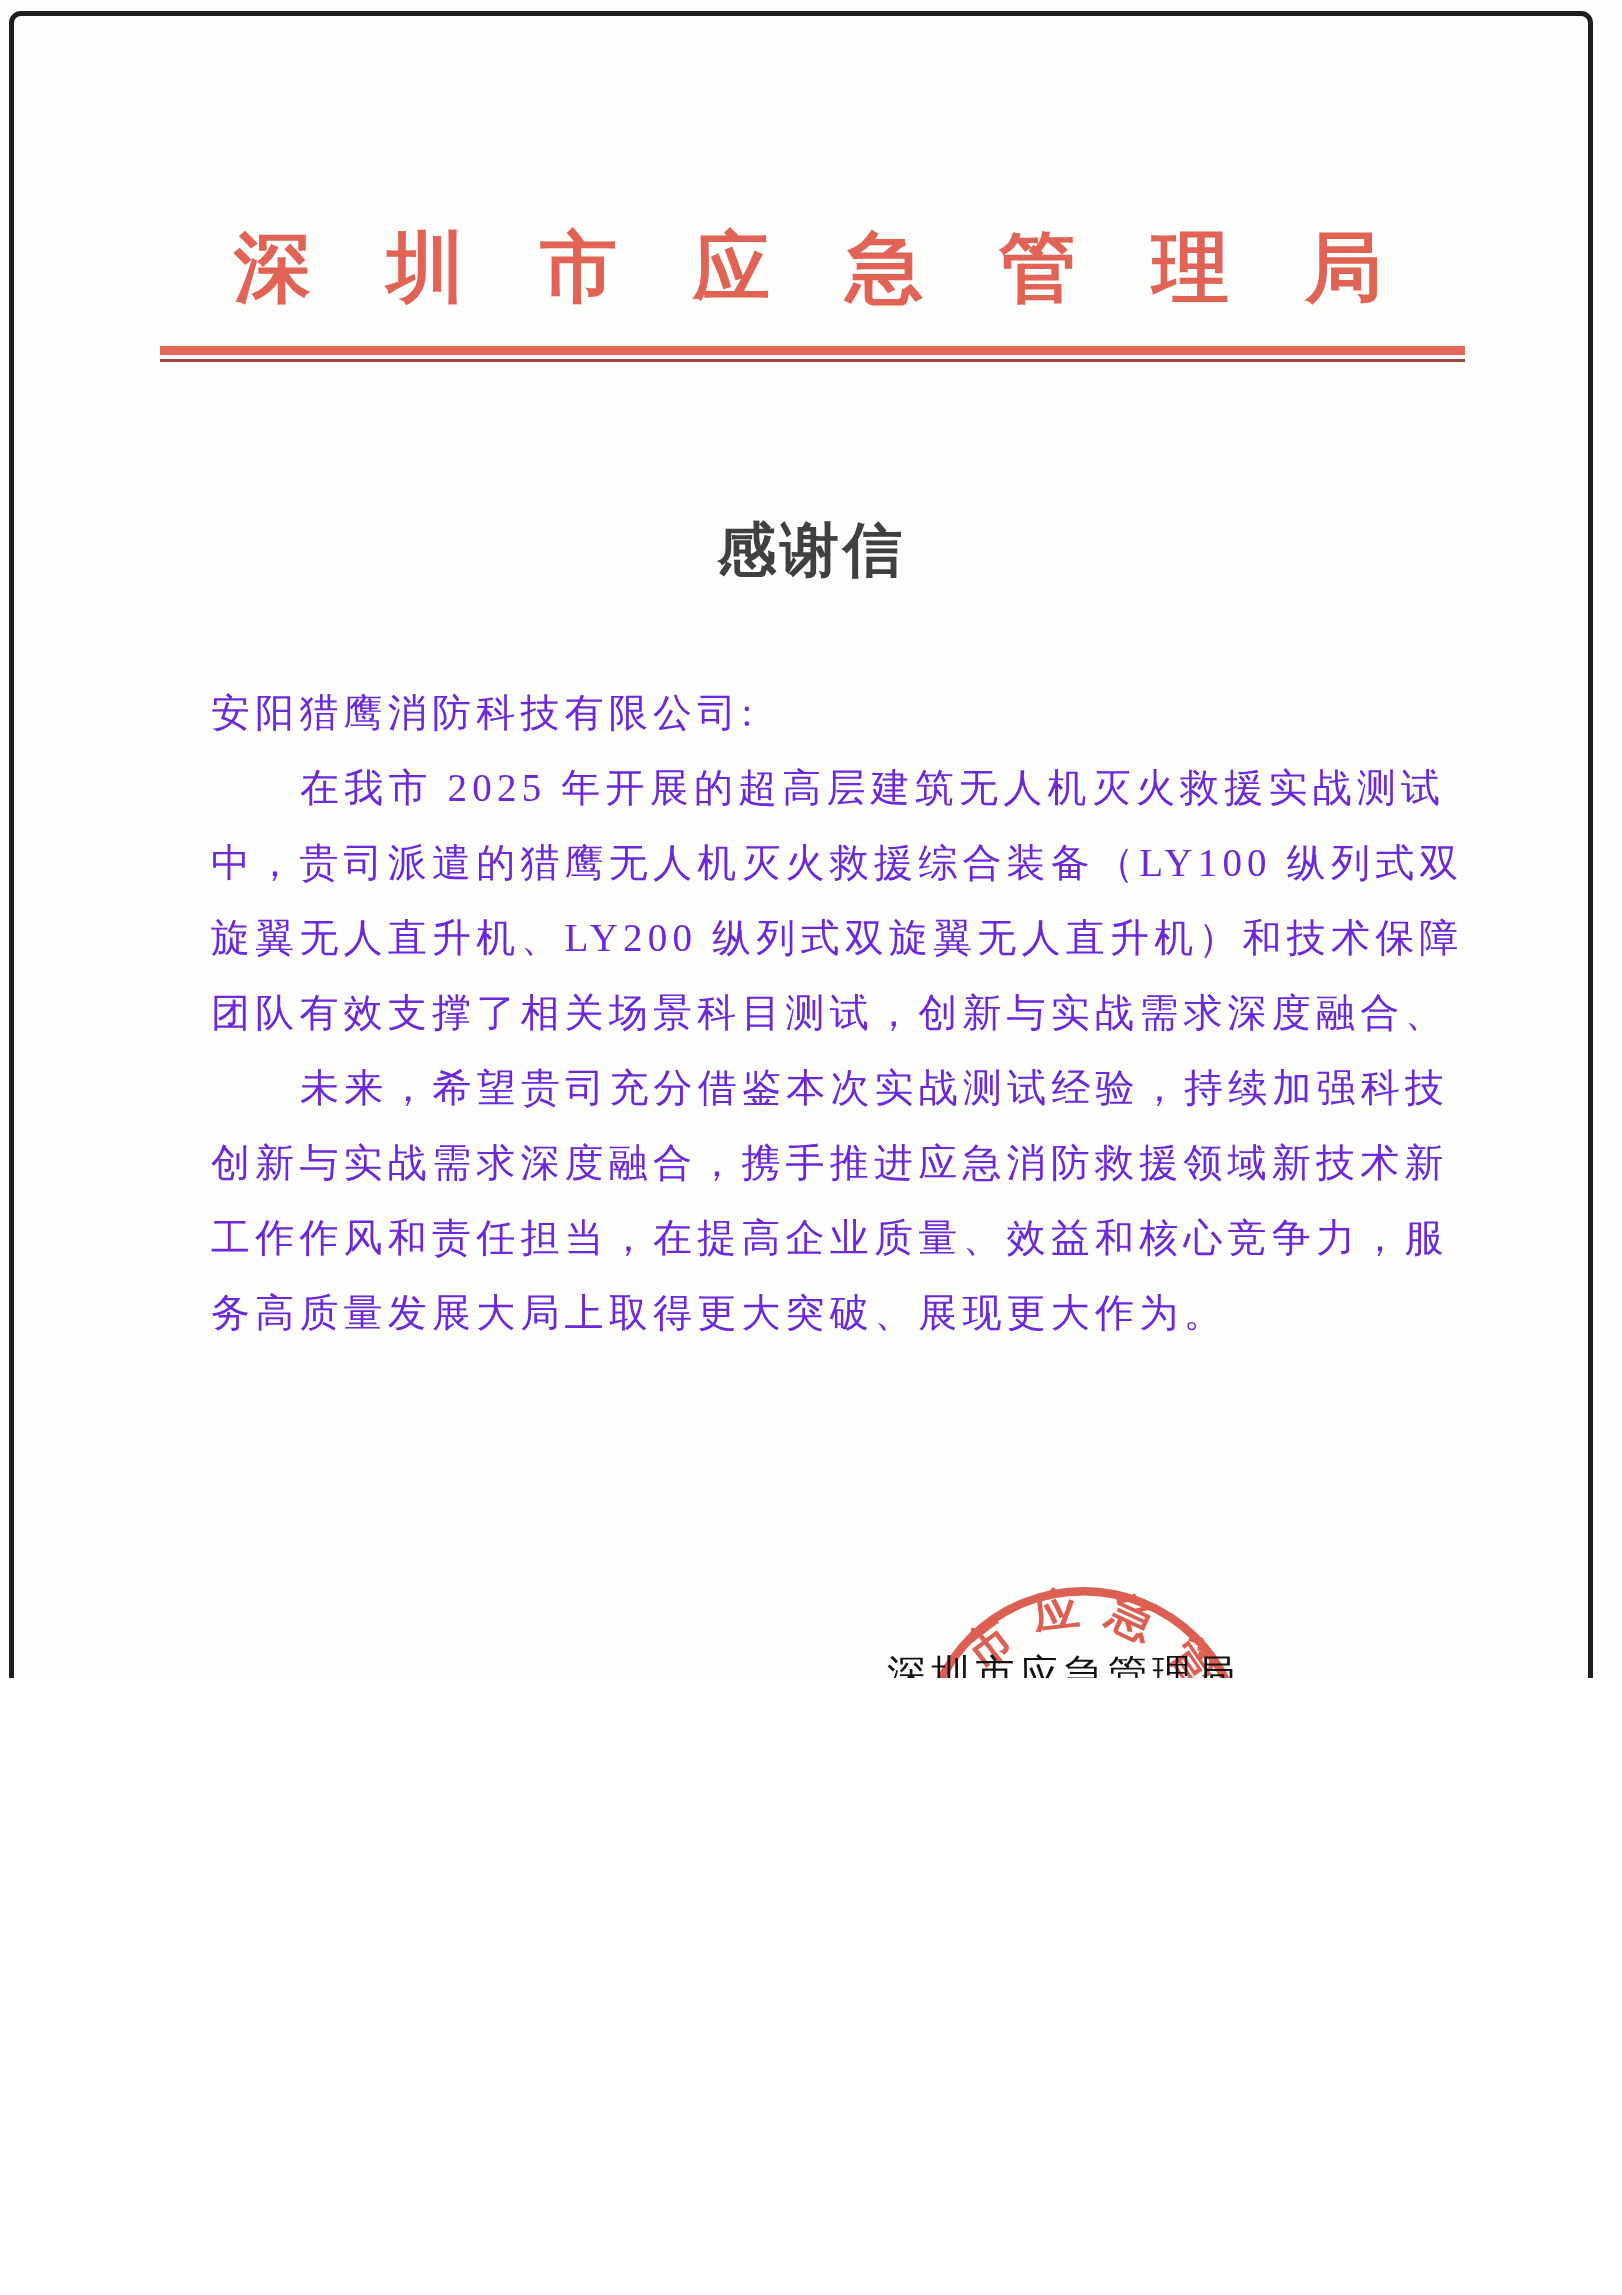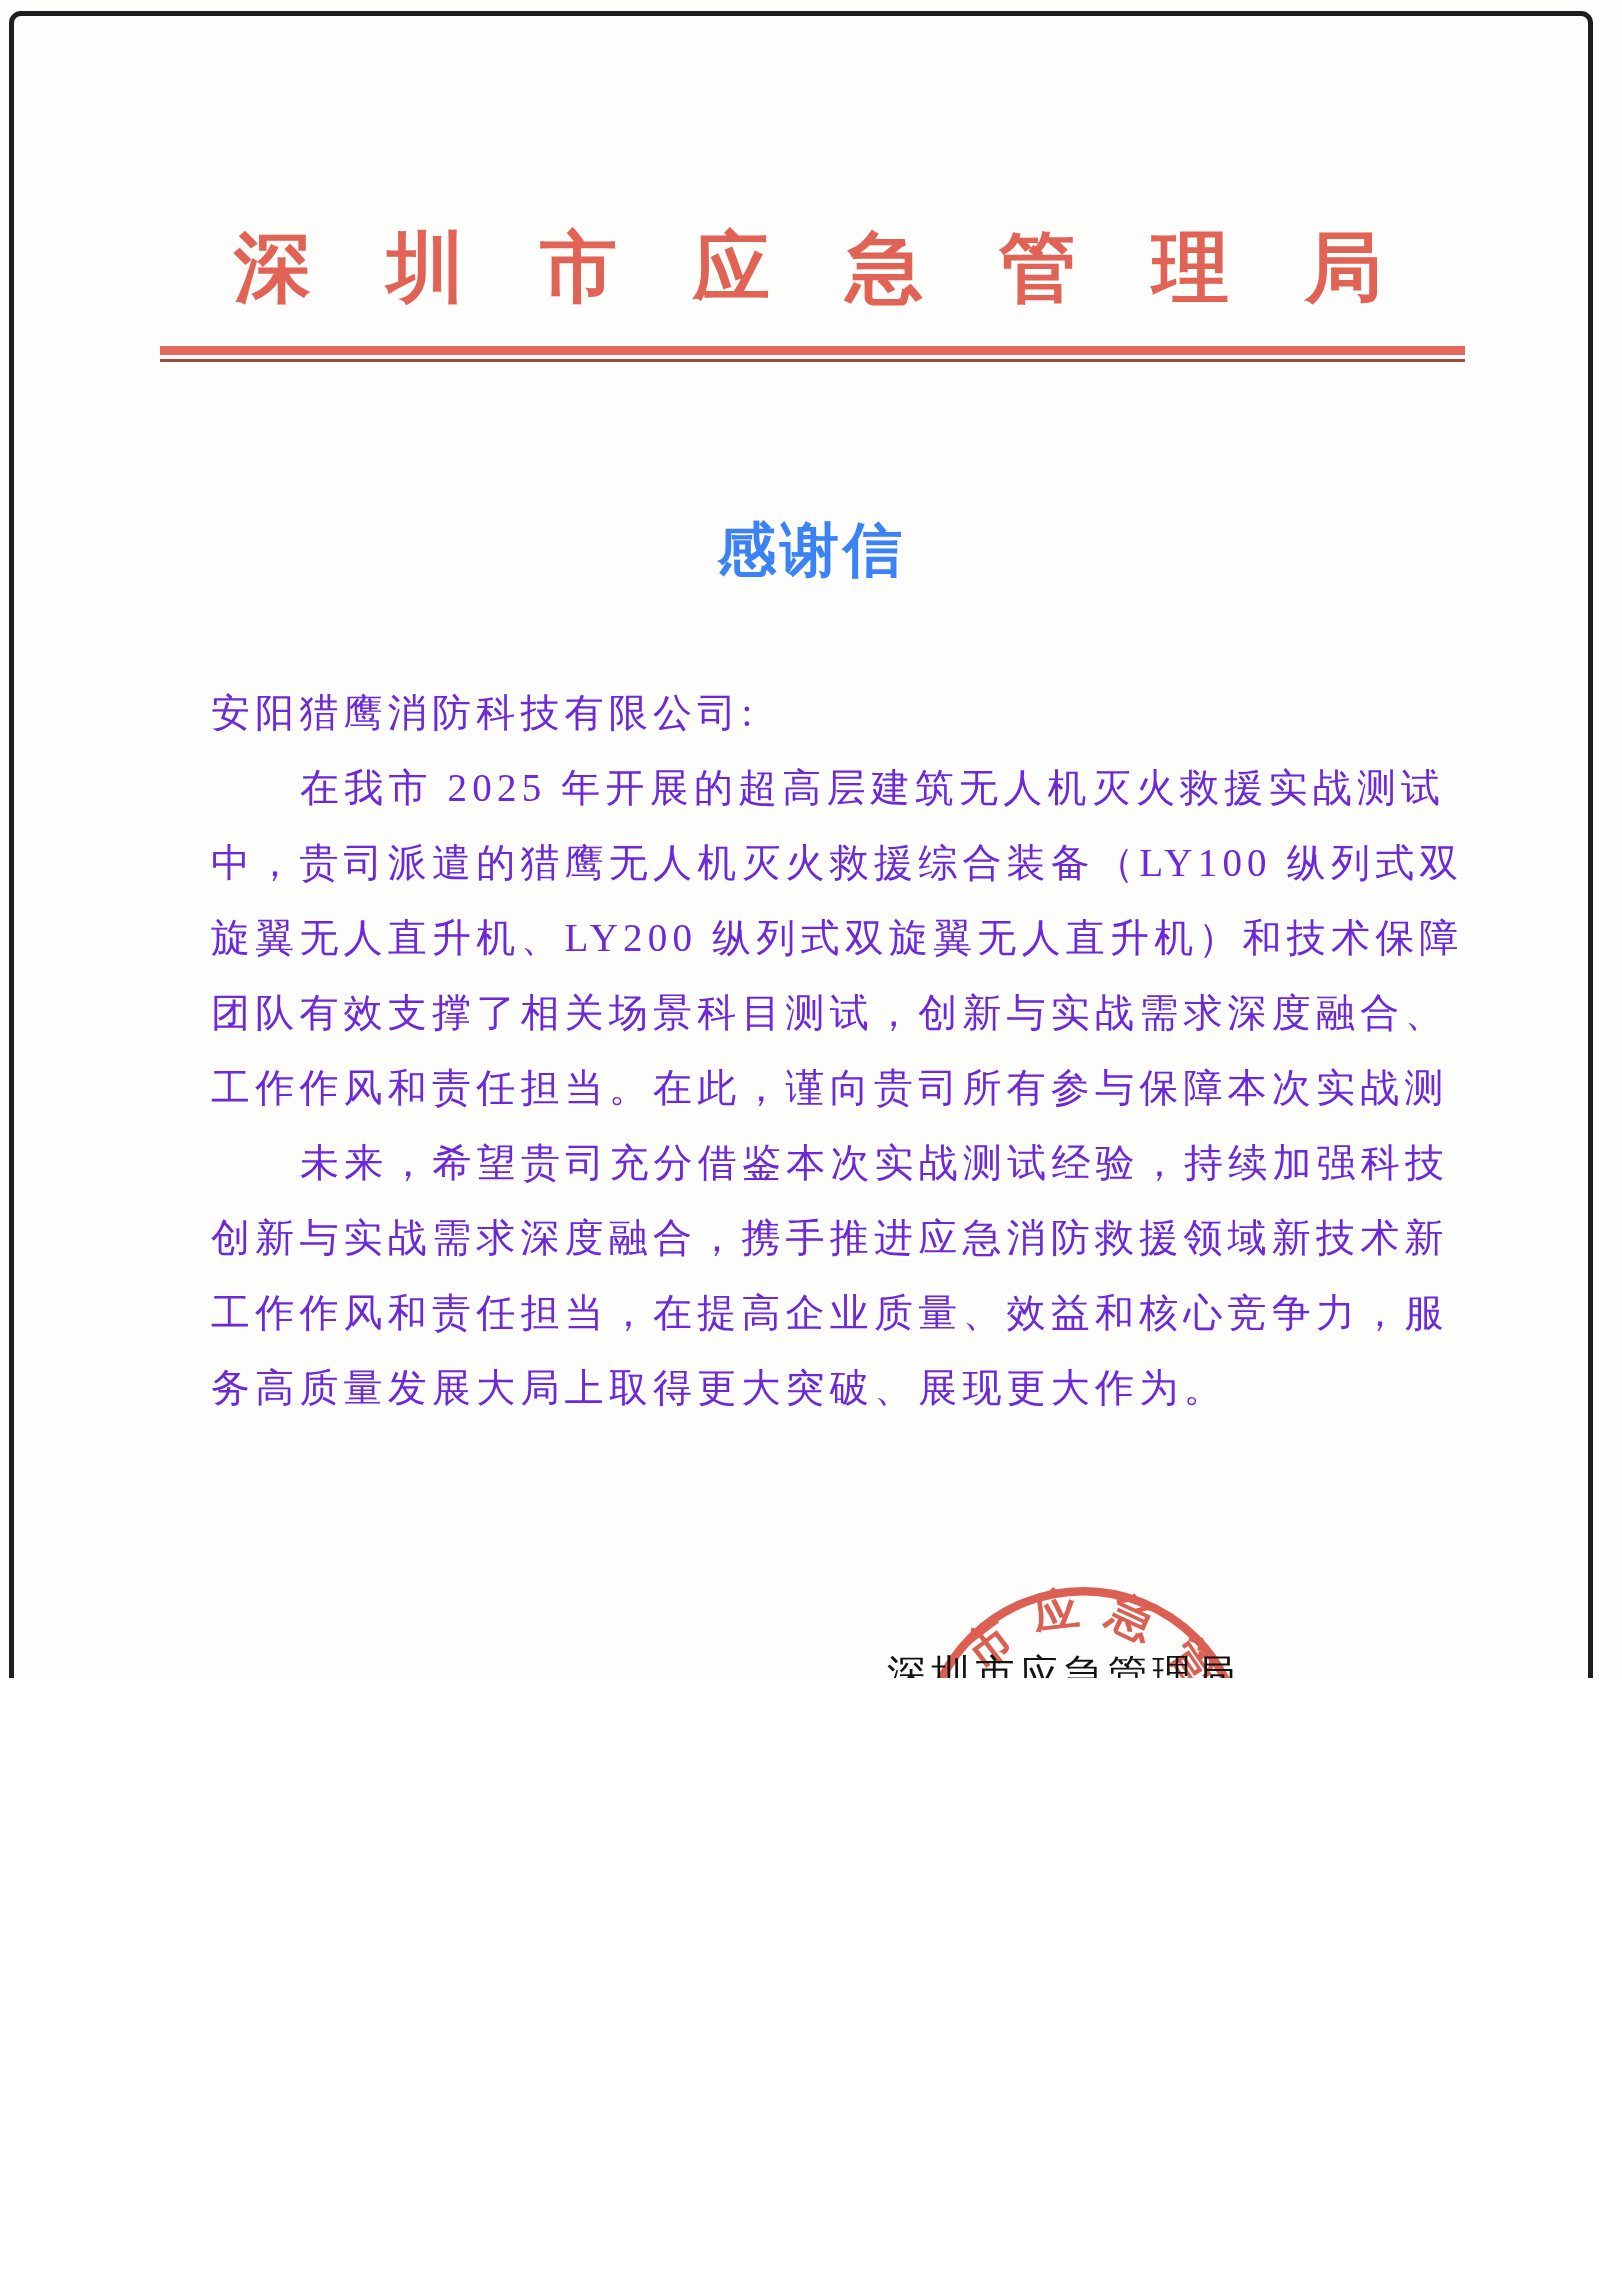--- a/index.html
+++ b/index.html
@@ -33,21 +33,21 @@
   .rule-thick{background:#e4695c;height:8.5px;}
   .rule-thin{background:#9e4a42;height:2.6px;}
   .hdr-thick{top:346px;}
   .hdr-thin{top:359px;}
   .ftr-thin{top:2096px;}
   .ftr-thick{top:2103px;}
   
   .title{
     position:absolute;left:0;right:0;top:517px;
     text-align:center;
-    font-size:59px;font-weight:bold;color:#3b82f6;
+    font-size:59px;font-weight:bold;color:#404040;
     letter-spacing:3.9px;line-height:1.15;
   }
   
   .body-block{
     position:absolute;left:211px;top:675px;width:1309px;
     font-size:39px;color:#6d28d9;
     letter-spacing:5.2px;line-height:75px;
   }
   .line{white-space:nowrap;}
   .line.indent{padding-left:89px;}
@@ -85,21 +85,20 @@
   <div class="rule rule-thin hdr-thin"></div>
 
   <div class="title">感谢信</div>
 
   <div class="body-block">
     <div class="line">安阳猎鹰消防科技有限公司:</div>
     <div class="line indent">在我市 2025 年开展的超高层建筑无人机灭火救援实战测试</div>
     <div class="line">中，贵司派遣的猎鹰无人机灭火救援综合装备（LY100 纵列式双</div>
     <div class="line">旋翼无人直升机、LY200 纵列式双旋翼无人直升机）和技术保障</div>
     <div class="line">团队有效支撑了相关场景科目测试，创新与实战需求深度融合、</div>
-    <div class="line">工作作风和责任担当。在此，谨向贵司所有参与保障本次实战测</div>
     <div class="line indent">未来，希望贵司充分借鉴本次实战测试经验，持续加强科技</div>
     <div class="line">创新与实战需求深度融合，携手推进应急消防救援领域新技术新</div>
     <div class="line">工作作风和责任担当，在提高企业质量、效益和核心竞争力，服</div>
     <div class="line">务高质量发展大局上取得更大突破、展现更大作为。</div>
   </div>
 
   <svg class="seal" viewBox="0 0 540 540" xmlns="http://www.w3.org/2000/svg">
     <circle cx="265" cy="251" r="243" fill="none" stroke="#d8483a" stroke-width="13"></circle>
     <defs>
       <path id="sealArc" d="M 91 332.1 A 192 192 0 1 1 412.1 374.4" fill="none"></path>

